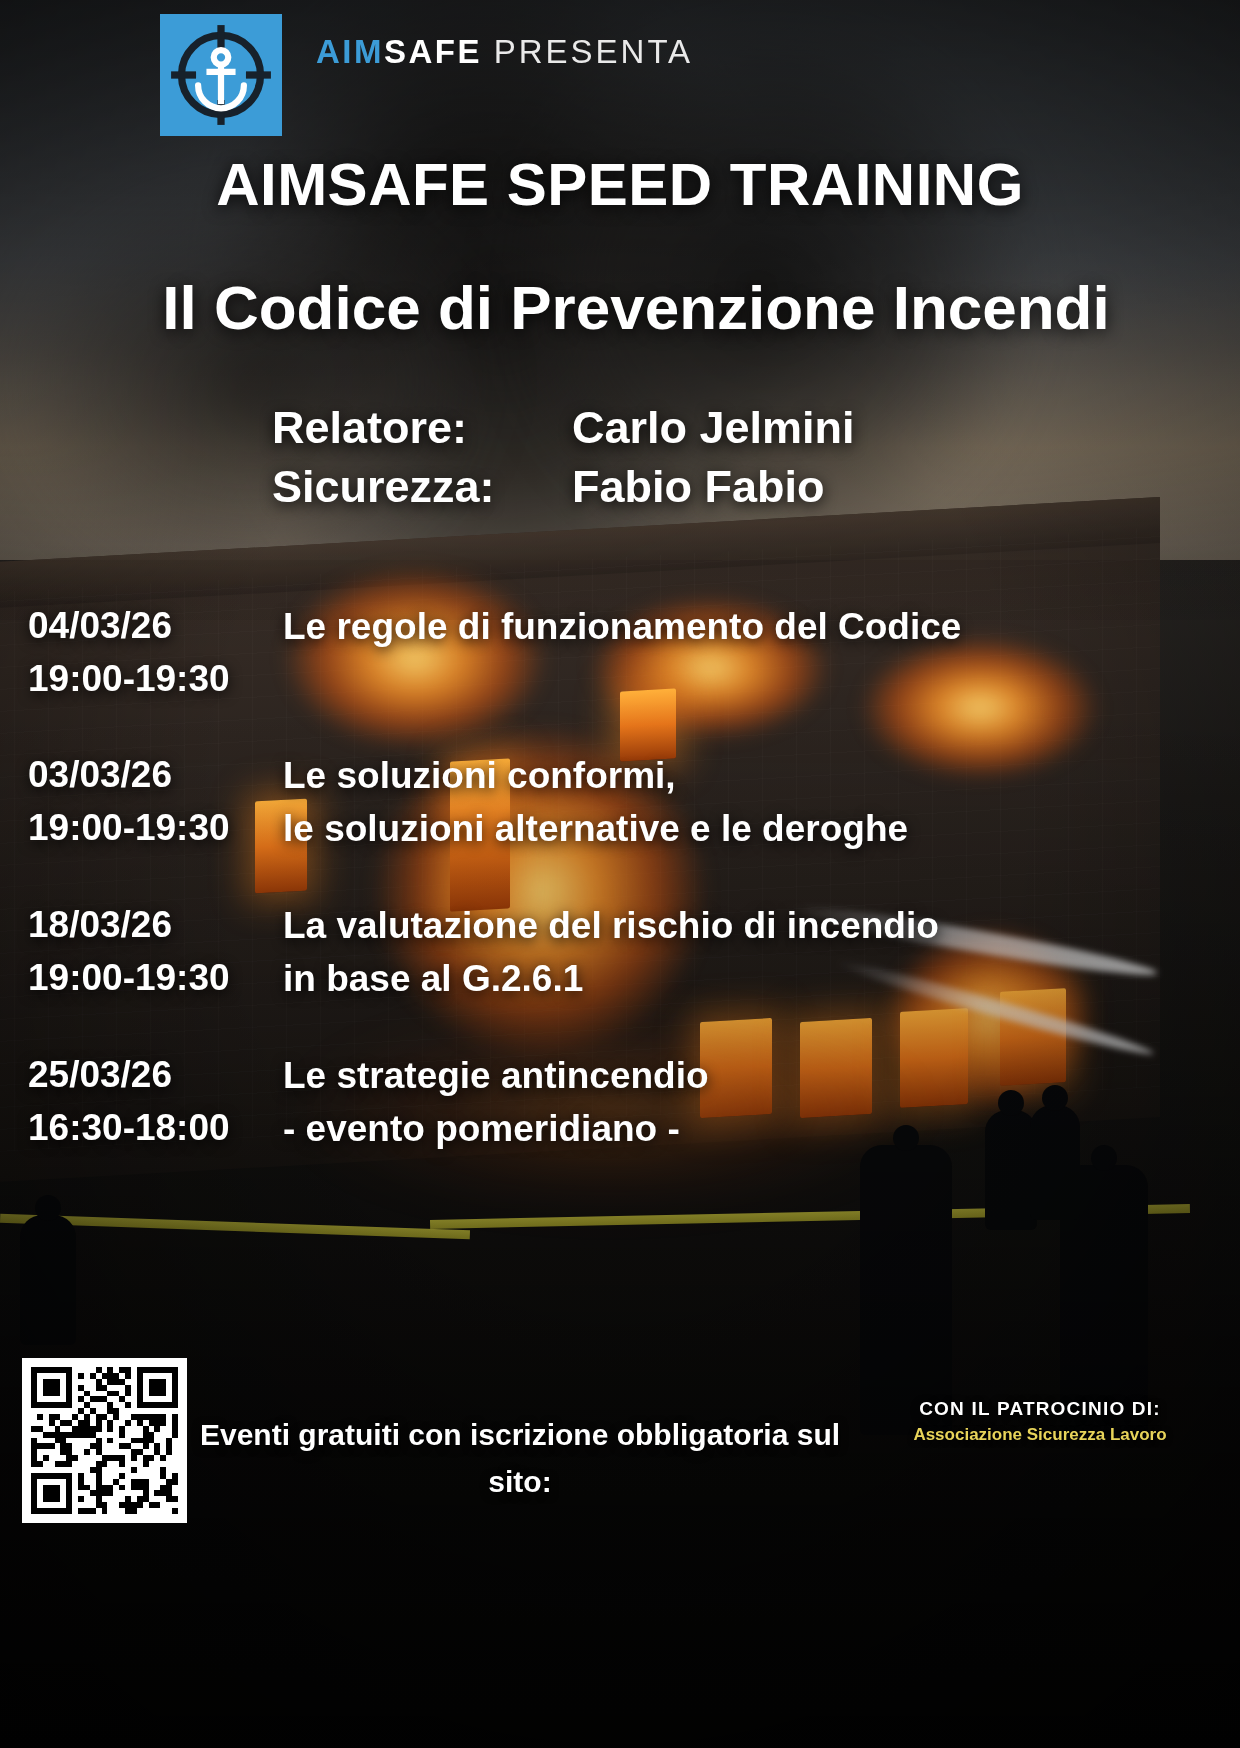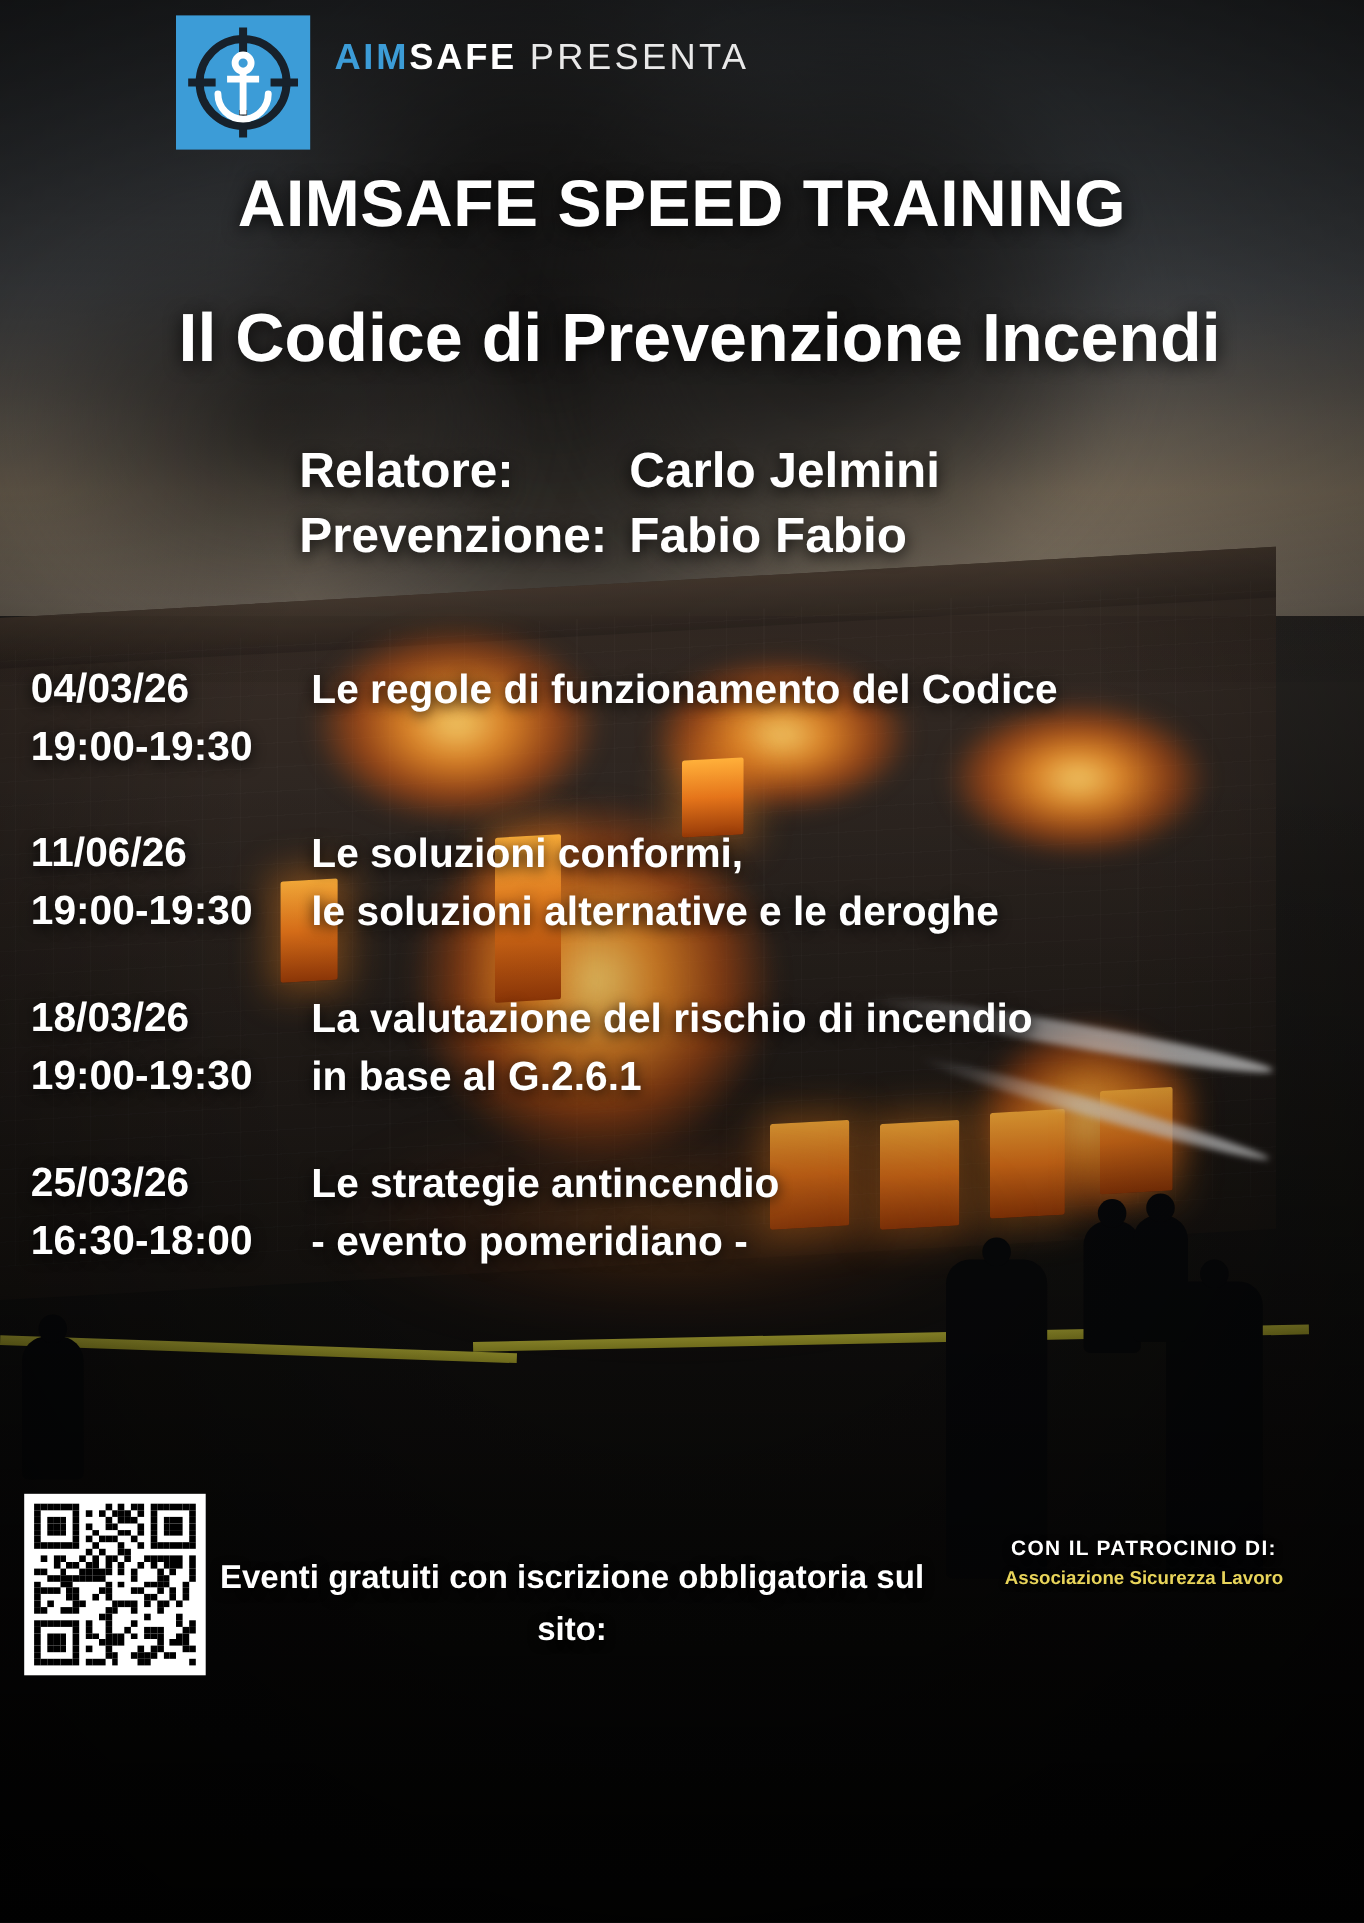--- a/index.html
+++ b/index.html
@@ -122,21 +122,21 @@
     display: flex; align-items: center; gap: 22px;
   }
   .logo {
     width: 122px; height: 122px; background: #3c9cd7;
     display: flex; align-items: center; justify-content: center;
     position: relative;
   }
   .logo svg { width: 104px; height: 104px; display: block; }
   .brandtext {
     font-size: 33px; letter-spacing: 2.5px; font-weight: bold;
-    white-space: nowrap; padding-bottom: 46px;
+    white-space: nowrap; padding-bottom: 46px; margin-left: 12px;
   }
   .brand-aim { color: #3c9cd7; }
   .brand-safe { color: #ffffff; }
   .brand-presenta { color: #e9e9e9; font-weight: normal; letter-spacing: 3px; }
 
   .title1 {
     position: absolute; left: 0; top: 150px; width: 100%;
     text-align: center; color: #fff;
     font-size: 60px; font-weight: bold; letter-spacing: 0.5px;
     text-shadow: 0 3px 16px rgba(0,0,0,0.85);
@@ -287,41 +287,41 @@
 
     <div class="title1">AIMSAFE SPEED TRAINING</div>
     <div class="title2">Il Codice di Prevenzione Incendi</div>
 
     <div class="people">
       <div class="people-row">
         <span class="people-role">Relatore:</span>
         <span class="people-name">Carlo Jelmini</span>
       </div>
       <div class="people-row">
-        <span class="people-role">Prevenzione:</span>
+        <span class="people-role">Sicurezza:</span>
         <span class="people-name">Fabio Fabio</span>
       </div>
     </div>
 
     <div class="sessions">
 
       <div class="session">
         <div class="session-when">
           <div>04/03/26</div>
           <div>19:00-19:30</div>
         </div>
         <div class="session-topic">
           <div>Le regole di funzionamento del Codice</div>
           <div></div>
         </div>
       </div>
 
       <div class="session">
         <div class="session-when">
-          <div>11/06/26</div>
+          <div>03/03/26</div>
           <div>19:00-19:30</div>
         </div>
         <div class="session-topic">
           <div>Le soluzioni conformi,</div>
           <div>le soluzioni alternative e le deroghe</div>
         </div>
       </div>
 
       <div class="session">
         <div class="session-when">

